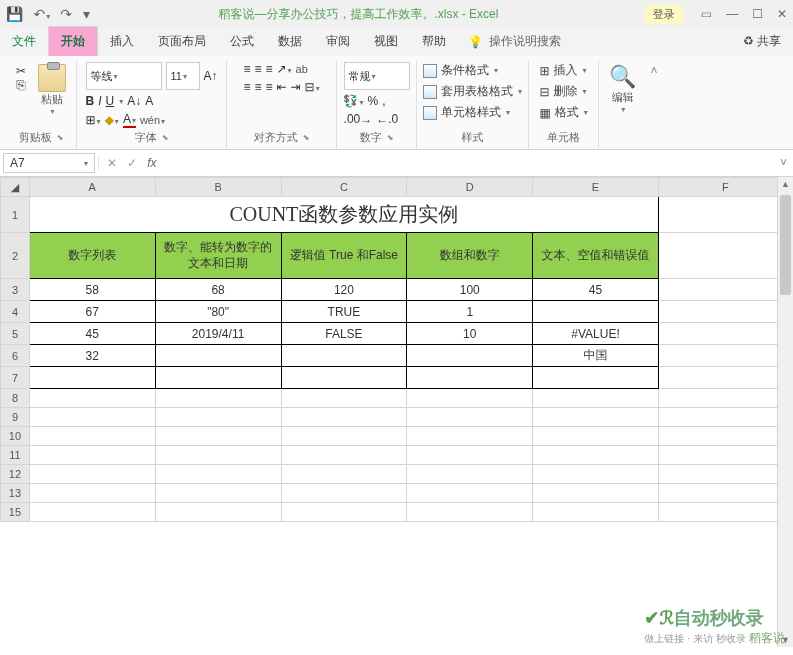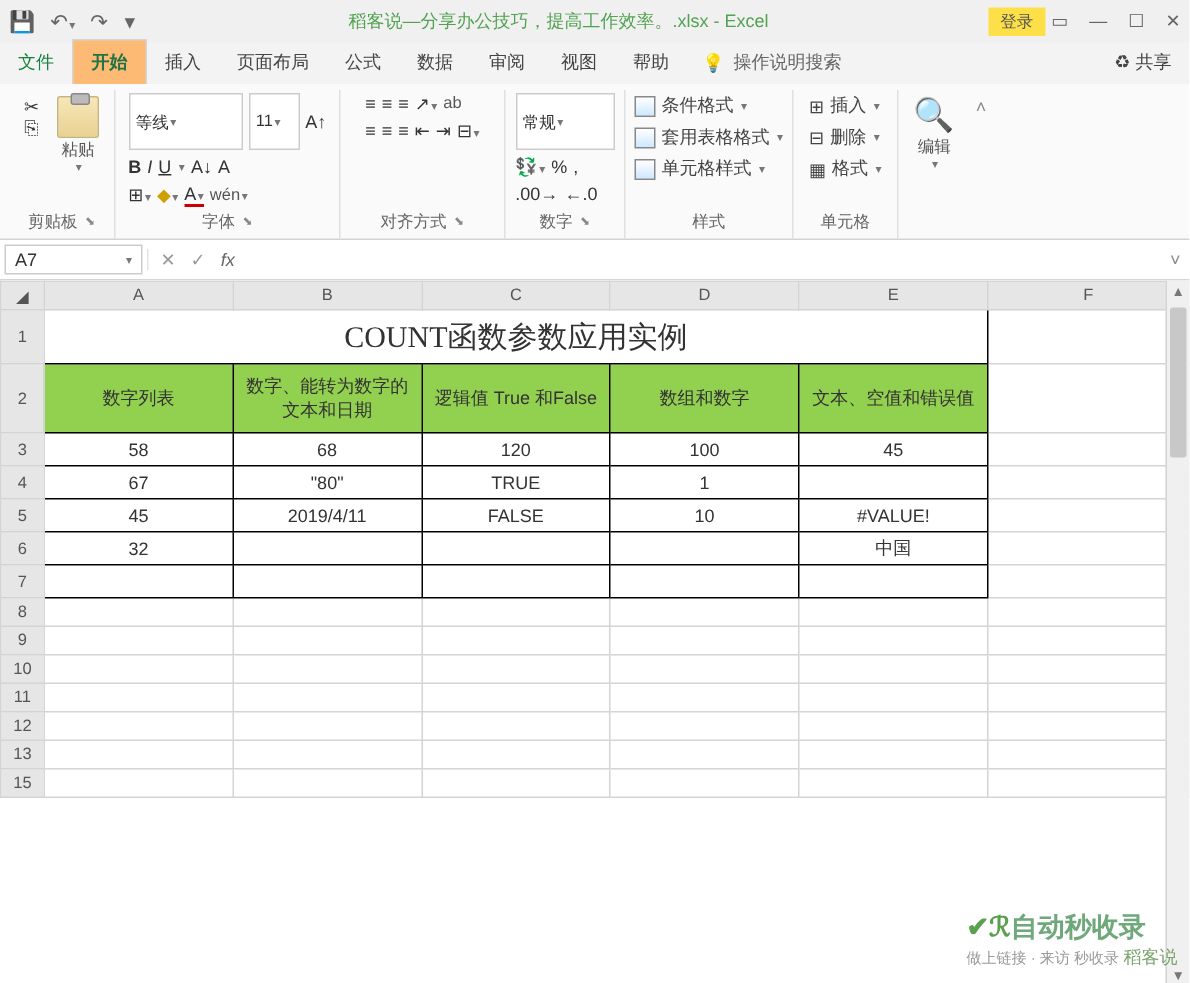--- a/index.html
+++ b/index.html
@@ -4,40 +4,40 @@
 <style>
 * { margin: 0; padding: 0; box-sizing: border-box; font-family: "Microsoft YaHei", "Segoe UI", sans-serif; }
 body { background: #fff; font-size: 12px; color: #333; overflow: hidden; }
 
 .titlebar { background: #f0f0f0; height: 28px; display: flex; align-items: center; padding: 0 6px; color: #555; }
 .titlebar .qat { display: flex; gap: 10px; align-items: center; }
 .titlebar .qat .ico { color: #666; font-size: 14px; }
 .titlebar .doc { flex: 1; text-align: center; font-size: 12px; white-space: nowrap; overflow: hidden; }
 .titlebar .doc .green { color: #51a251; }
 .titlebar .winbtns { display: flex; gap: 14px; align-items: center; color: #666; }
-.titlebar .login { background: #fde047; padding: 2px 8px; margin: 0 4px; font-size: 11px; }
+.titlebar .login { background: #fef9c3; padding: 2px 8px; margin: 0 18px; font-size: 11px; }
 
 .tabs { background: #f3f3f3; height: 28px; display: flex; align-items: flex-end; padding: 0; color: #444; }
 .tabs .tab { padding: 6px 12px; font-size: 12px; cursor: pointer; }
-.tabs .tab.start { background: #fdba74; border: 1px solid #d4d4d4; border-bottom: none; color: #217346; font-weight: bold; }
+.tabs .tab.start { background: #f9a8d4; border: 1px solid #d4d4d4; border-bottom: none; color: #217346; font-weight: bold; }
 .tabs .tab.file { color: #15803d; }
 .tabs .tellme { display: flex; align-items: center; gap: 6px; padding: 6px 10px; color: #666; font-size: 12px; }
 .tabs .share { padding: 6px 12px; color: #444; text-align: right; }
 .tabs .flex { flex: 1; }
 
 .ribbon { background: #fafafa; border-bottom: 1px solid #d4d4d4; display: flex; padding: 4px 6px 0; }
 .rgroup { border-right: 1px solid #e0e0e0; padding: 2px 6px 2px 6px; display: flex; flex-direction: column; align-items: center; min-width: 50px; }
 .rgroup .body { flex: 1; display: flex; align-items: flex-start; gap: 4px; }
 .rgroup .label { font-size: 11px; color: #666; padding: 2px 0; display: flex; align-items: center; gap: 4px; }
 .rgroup .label .dd { font-size: 8px; color: #888; }
 .vert { display: flex; flex-direction: column; gap: 2px; }
 .row { display: flex; gap: 4px; align-items: center; }
 .ico { display: inline-block; color: #555; }
 .dd { font-size: 8px; color: #777; margin-left: 1px; }
-.fsel { border: 1px solid #ccc; background: #fff; height: 38px; font-size: 11px; padding: 0 4px; display: flex; align-items: center; }
+.fsel { border: 1px solid #ccc; background: #fff; height: 28px; font-size: 11px; padding: 0 4px; display: flex; align-items: center; }
 .big { font-size: 22px; color: #333; }
 .paste { display: flex; flex-direction: column; align-items: center; padding: 2px 4px; }
 .paste .clipb { width: 28px; height: 28px; background: linear-gradient(#f7e7b8,#e8d292); border: 1px solid #c8b478; border-radius: 2px; position: relative; }
 .paste .clipb::before { content:""; position:absolute; top:-3px; left:8px; width:11px; height:6px; background:#bbb; border:1px solid #888; border-radius:2px;}
 .mini { font-size: 11px; color: #555; }
 .btnrow { display:flex; gap:4px; align-items:center; font-size:12px; color:#444; }
 .condb { width:14px; height:14px; display:inline-block; border:1px solid #888; background:linear-gradient(#fff,#cde8ff); }
 
 .namebox-row { display: flex; align-items: center; border-bottom: 1px solid #d4d4d4; background:#fff; }
 .namebox { width: 92px; border: 1px solid #ccc; margin: 3px; height: 20px; padding: 0 6px; display: flex; align-items: center; justify-content: space-between; font-size: 12px; }

